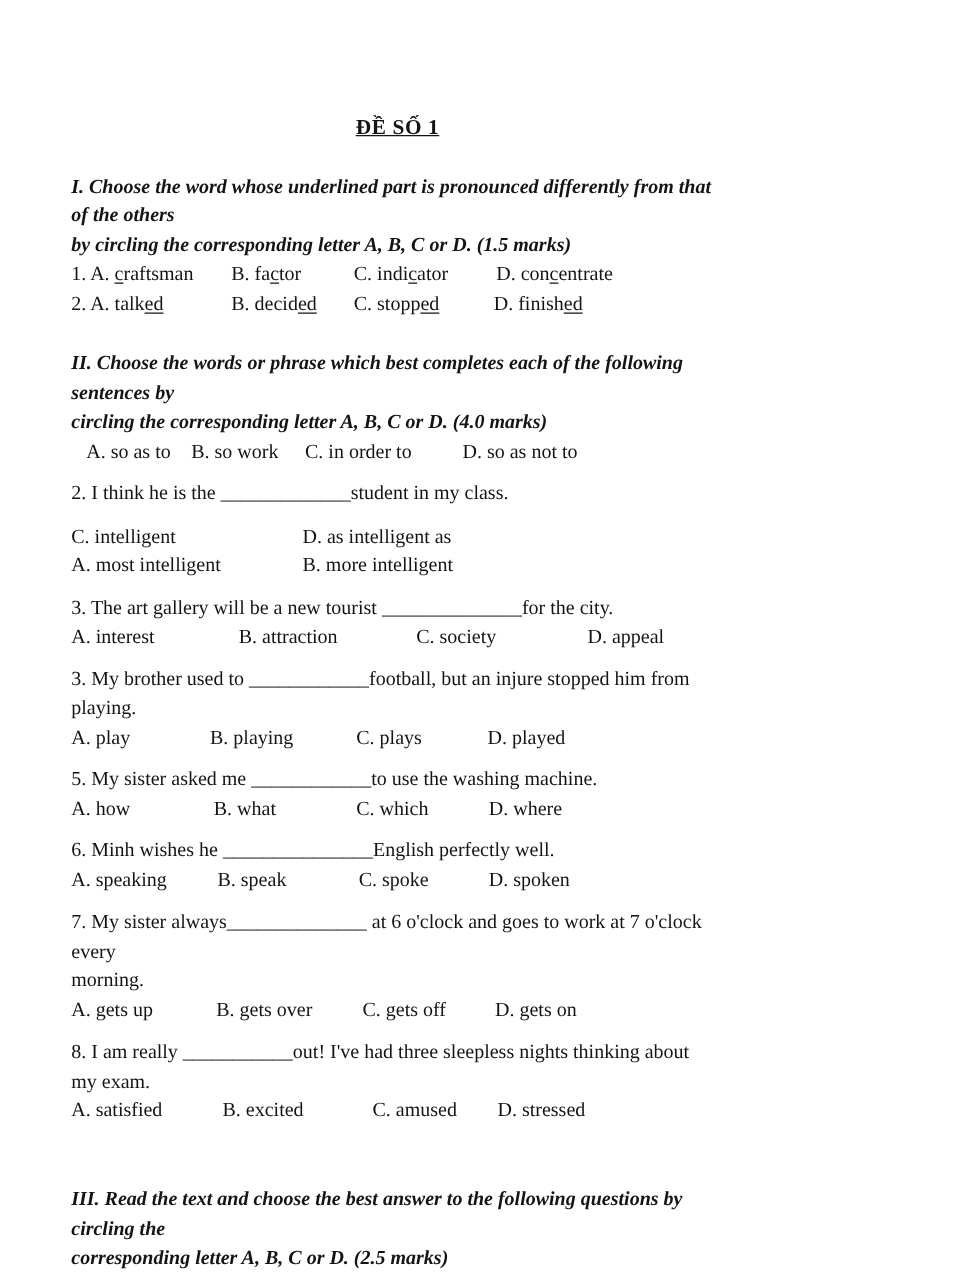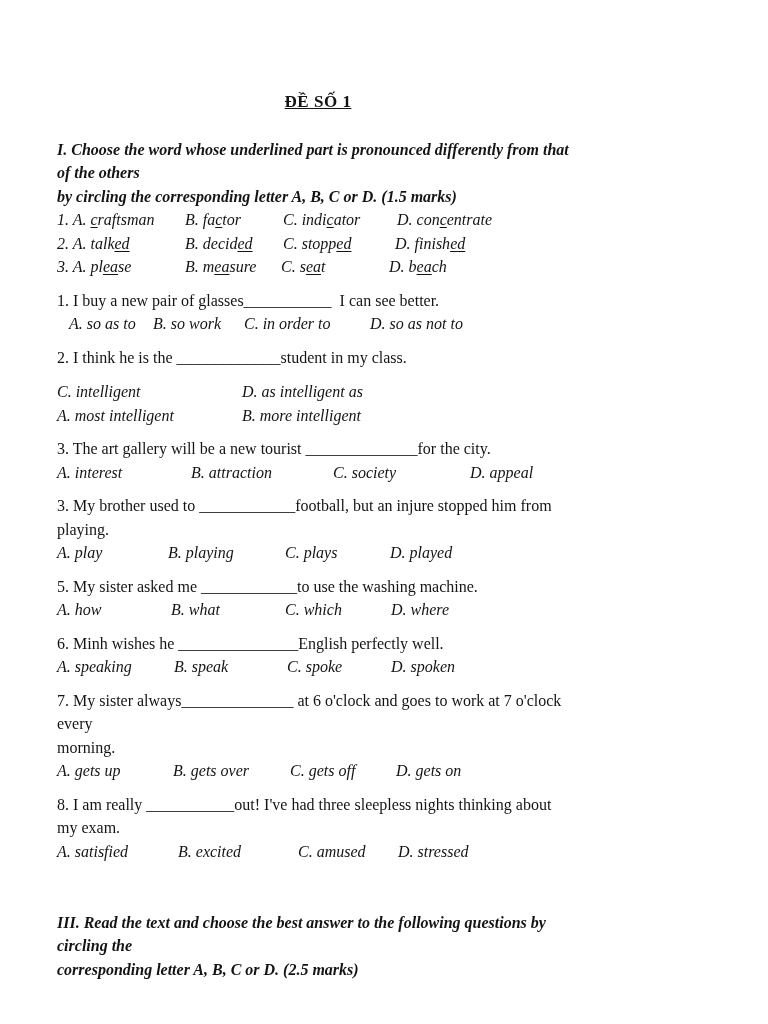--- a/index.html
+++ b/index.html
@@ -33,21 +33,20 @@
     margin-top: 24px;
     white-space: pre-wrap;
   }
   .stem {
     margin-top: 10px;
     white-space: pre-wrap;
   }
   .options {
     position: relative;
     height: 23.5px;
-    font-style: italic;
   }
   .options.gap { margin-top: 11px; }
   .opt {
     position: absolute;
     top: 0;
     white-space: pre;
   }
   .opt u { text-decoration: underline; text-underline-offset: 2px; }
   .spacer { height: 23.5px; }
 </style>
@@ -64,27 +63,22 @@
         <span class="opt" style="left: 128px;">B. fa<u>c</u>tor</span>
         <span class="opt" style="left: 226px;">C. indi<u>c</u>ator</span>
         <span class="opt" style="left: 340px;">D. con<u>c</u>entrate</span>
       </div>
       <div class="blk options">
         <span class="opt" style="left: 0px;">2. A. talk<u>ed</u></span>
         <span class="opt" style="left: 128px;">B. decid<u>ed</u></span>
         <span class="opt" style="left: 226px;">C. stopp<u>ed</u></span>
         <span class="opt" style="left: 338px;">D. finish<u>ed</u></span>
       </div>
-      <div class="blk options">
-        <span class="opt" style="left: 0px;">3. A. pl<u>ea</u>se</span>
-        <span class="opt" style="left: 128px;">B. m<u>ea</u>sure</span>
-        <span class="opt" style="left: 224px;">C. s<u>ea</u>t</span>
-        <span class="opt" style="left: 332px;">D. b<u>ea</u>ch</span>
-      </div>
-      <div class="blk stem">1. I buy a new pair of glasses___________  I can see better.</div>
+      <div class="blk heading">II. Choose the words or phrase which best completes each of the following sentences by
+circling the corresponding letter A, B, C or D. (4.0 marks)</div>
       <div class="blk options">
         <span class="opt" style="left: 12px;">A. so as to</span>
         <span class="opt" style="left: 96px;">B. so work</span>
         <span class="opt" style="left: 187px;">C. in order to</span>
         <span class="opt" style="left: 313px;">D. so as not to</span>
       </div>
       <div class="blk stem">2. I think he is the _____________student in my class.</div>
       <div class="blk options gap">
         <span class="opt" style="left: 0px;">C. intelligent</span>
         <span class="opt" style="left: 185px;">D. as intelligent as</span>

